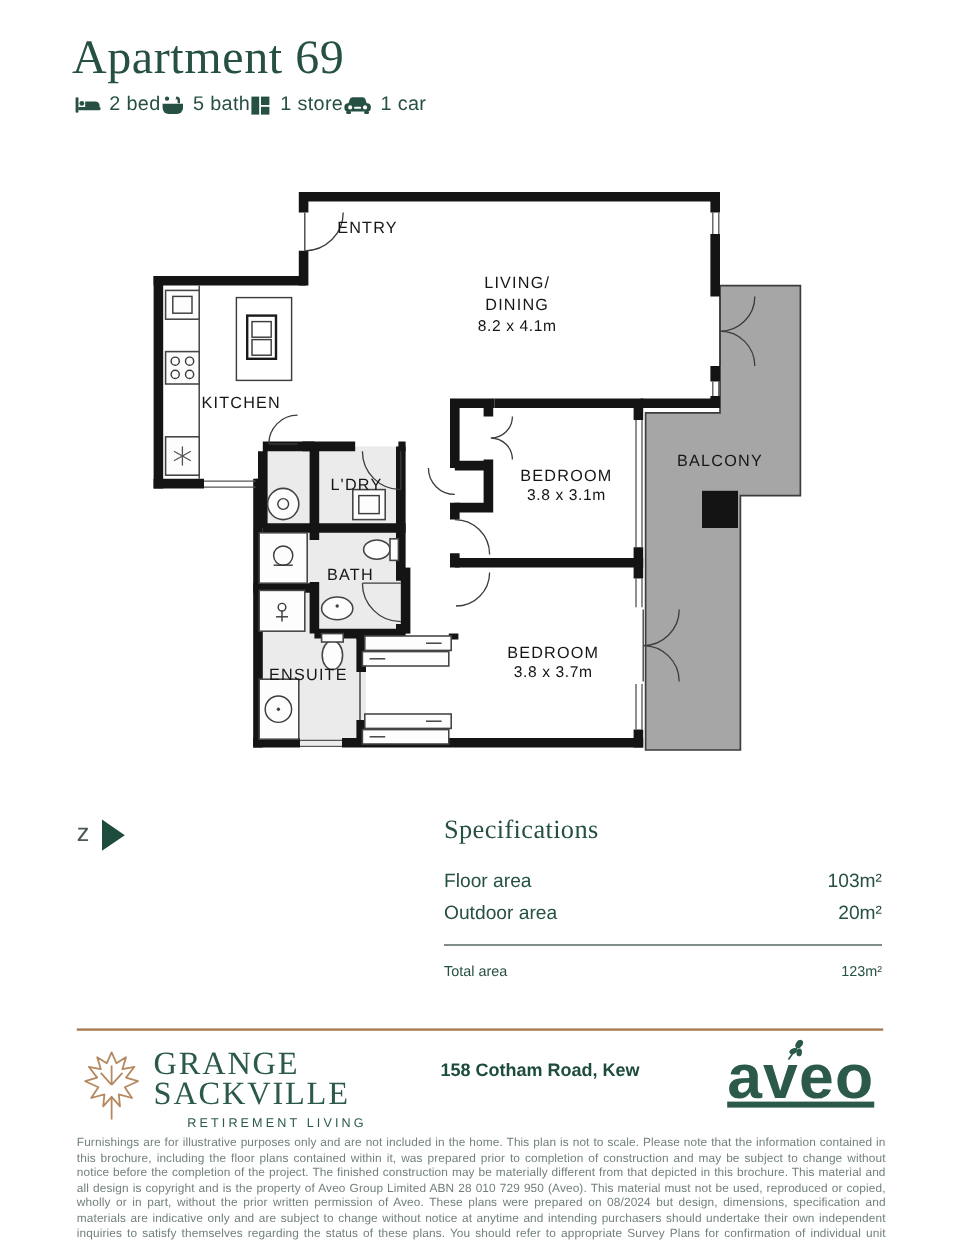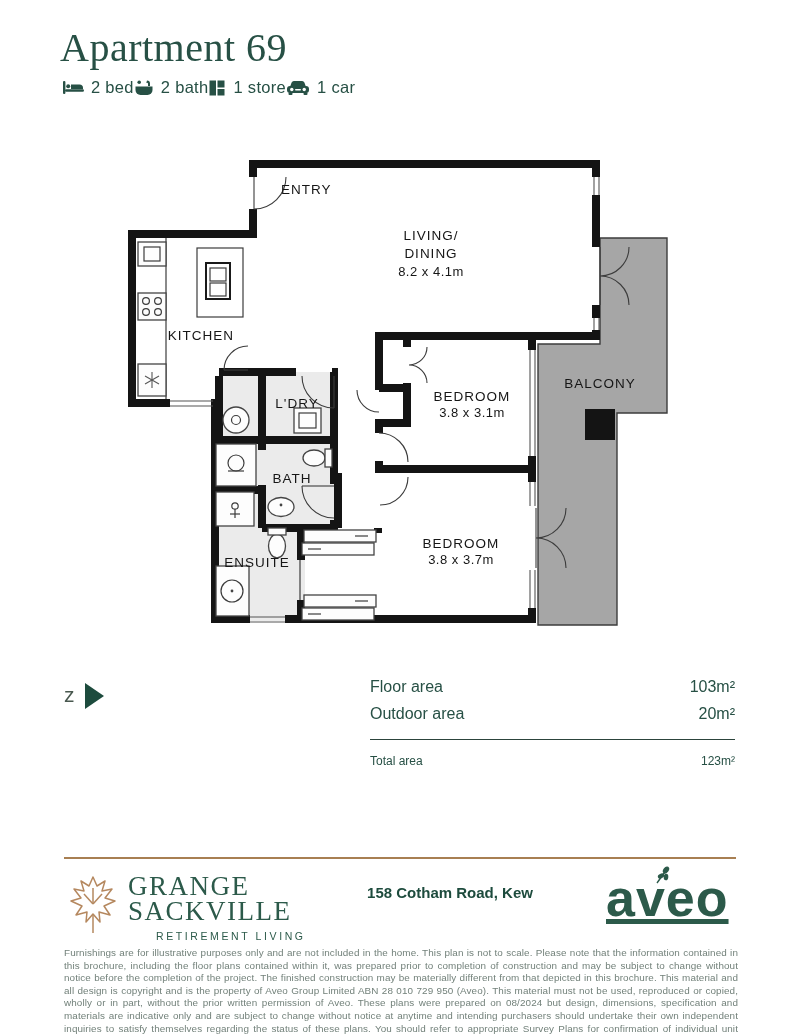--- a/index.html
+++ b/index.html
@@ -62,21 +62,21 @@
         <rect x="3" y="10.2" width="19" height="2.6" rx="1.3" fill="#275045"></rect>
       </svg>
       <span>2 bed</span>
     </div>
     <div class="feat">
       <svg width="20" height="18" viewBox="0 0 20 18">
         <circle cx="5.2" cy="3.2" r="1.8" fill="#275045"></circle>
         <path d="M13 1.5a3 3 0 0 1 3 3V7h-2V4.8a1 1 0 0 0-2 0z" fill="#275045"></path>
         <path d="M1.5 7.5h17V11a5 5 0 0 1-5 5h-7a5 5 0 0 1-5-5z" fill="#275045"></path>
       </svg>
-      <span>2 bath</span>
+      <span>5 bath</span>
     </div>
     <div class="feat">
       <svg width="18" height="18" viewBox="0 0 18 18">
         <rect x="1.5" y="1.5" width="6.5" height="15" fill="#275045"></rect>
         <rect x="9.5" y="1.5" width="7" height="7" fill="#275045"></rect>
         <rect x="9.5" y="10" width="7" height="6.5" fill="#275045"></rect>
       </svg>
       <span>1 store</span>
     </div>
     <div class="feat">
@@ -243,20 +243,21 @@
     <text class="dm" x="461" y="564" text-anchor="middle">3.8 x 3.7m</text>
     <text class="rm" x="600" y="388" text-anchor="middle">BALCONY</text>
   </svg>
 
   <div class="abs" id="compass-z">z</div>
   <svg class="abs" style="left:84px;top:682px;" width="22" height="28" viewBox="0 0 22 28">
     <polygon points="1,1 20,14 1,27" fill="#1d4b3d"></polygon>
   </svg>
 
   <div class="abs" id="specs">
+    <h2>Specifications</h2>
     <div class="spec-row">
       <span>Floor area</span>
       <span>103m²</span>
     </div>
     <div class="spec-row">
       <span>Outdoor area</span>
       <span>20m²</span>
     </div>
     <hr>
     <div class="spec-total">

